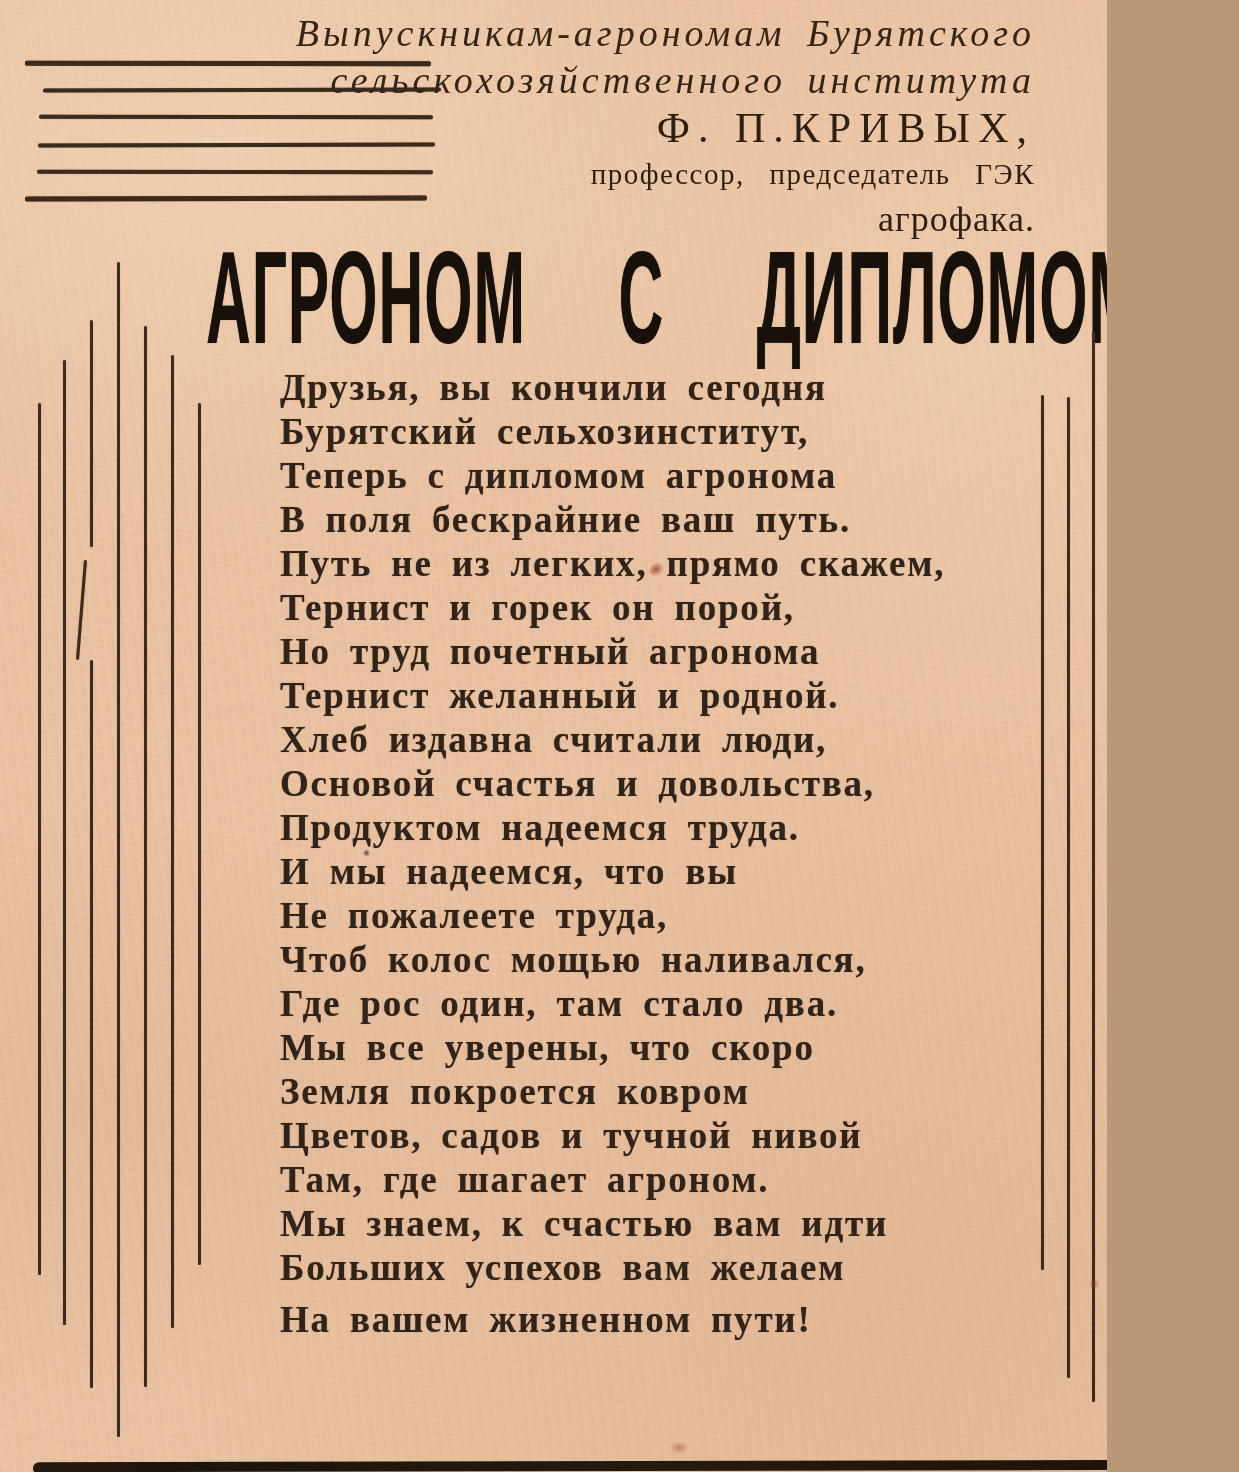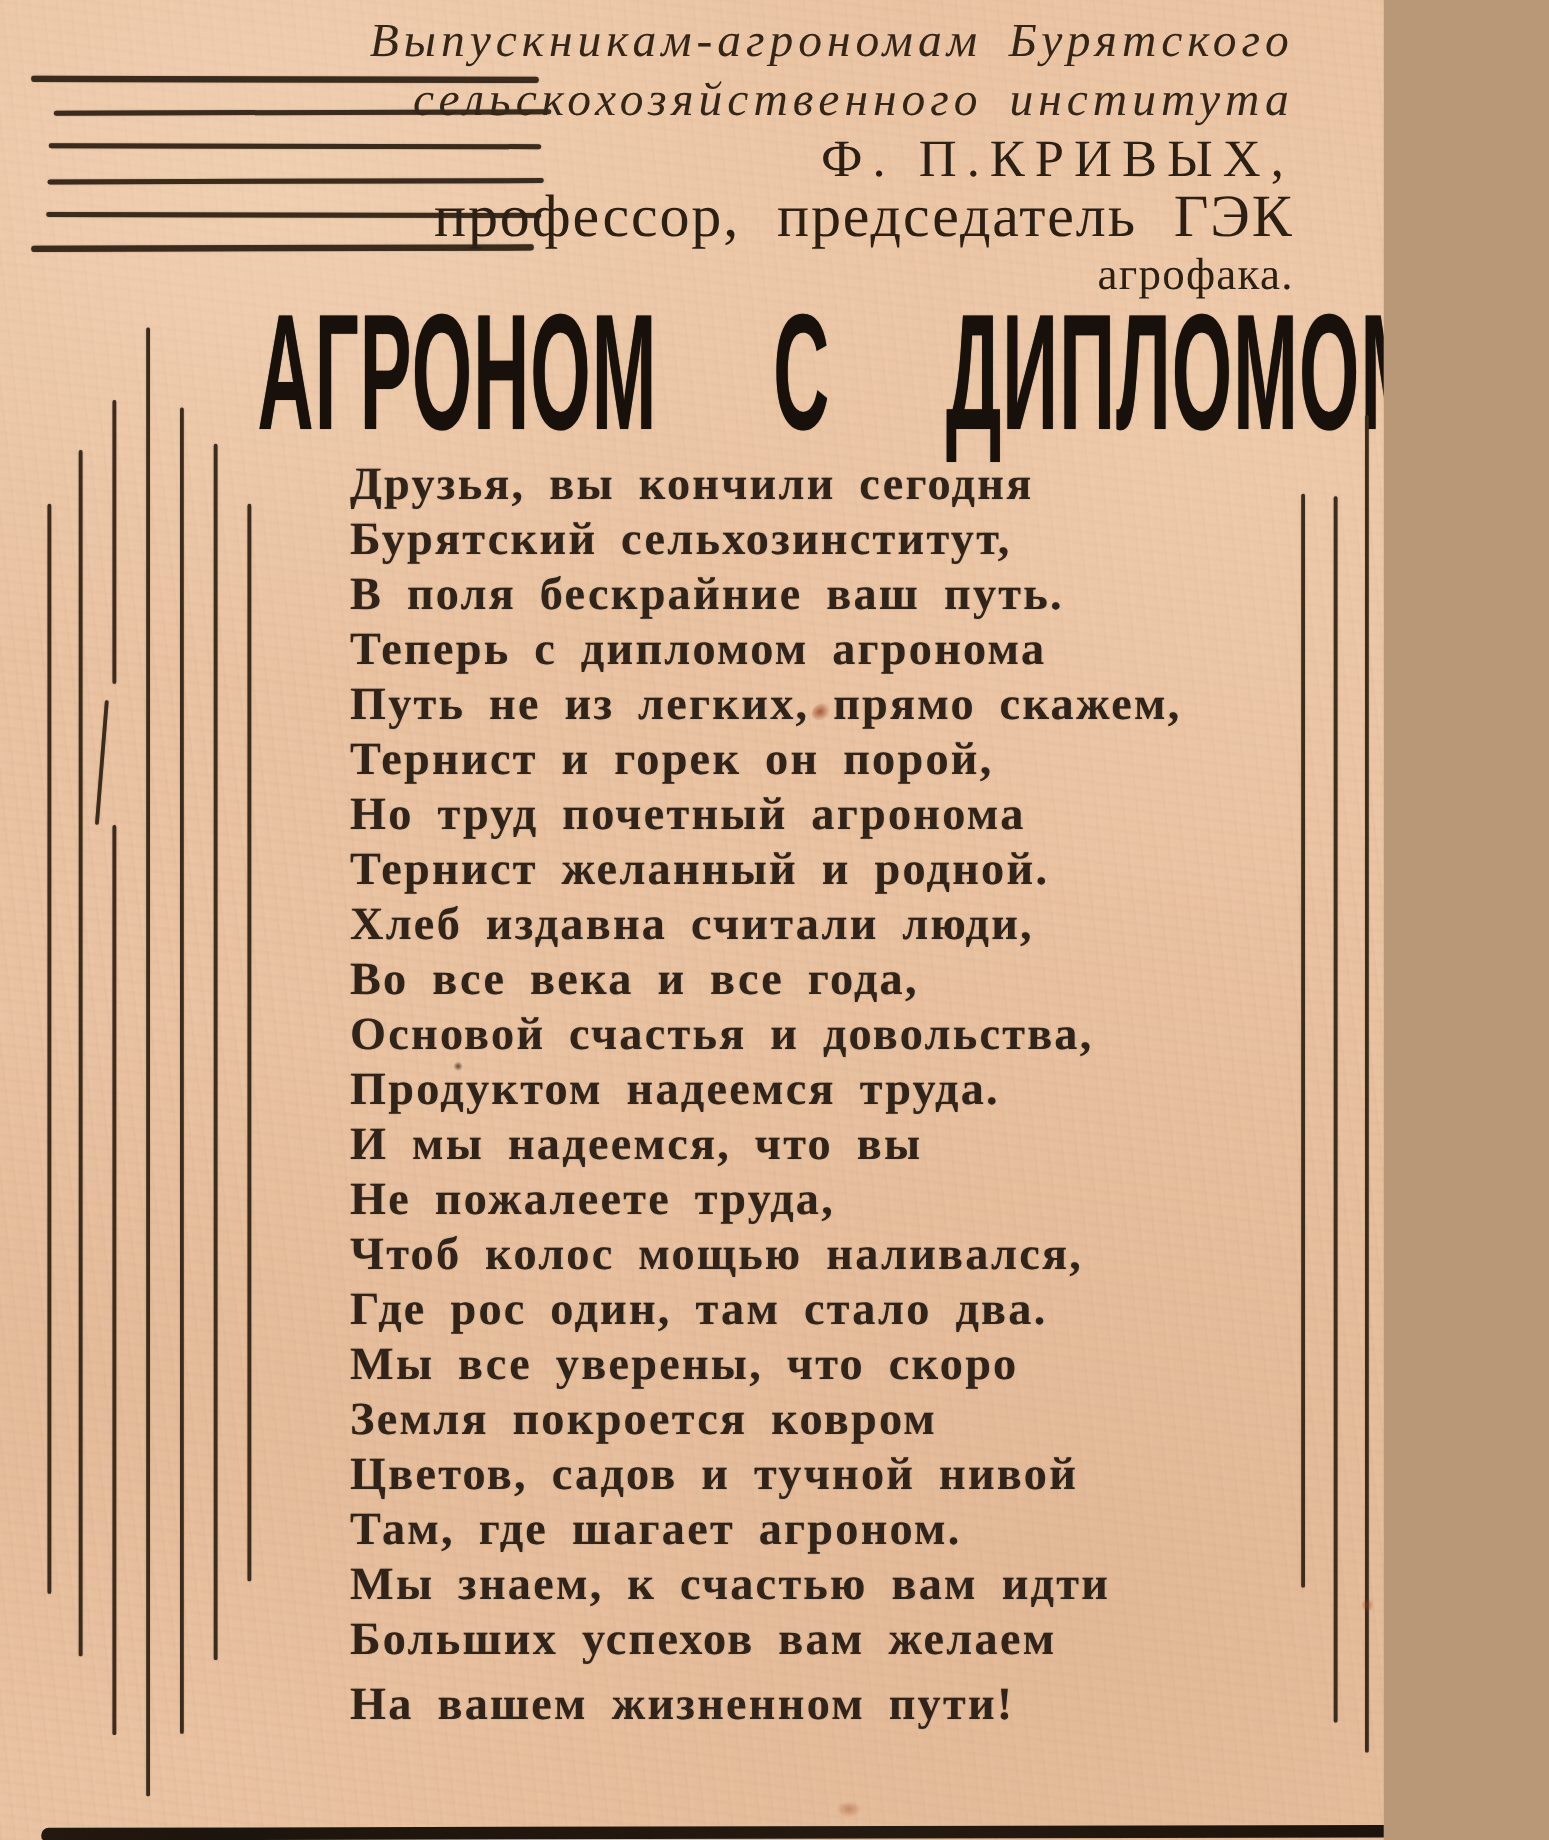--- a/index.html
+++ b/index.html
@@ -21,21 +21,21 @@
   
   .hrule{position:absolute;background:#3a2b1d;border-radius:2px;box-shadow:0 0 1px rgba(58,43,29,.6);}
   .vrule{position:absolute;width:3px;background:#3b2c1e;border-radius:2px;box-shadow:0 0 1px rgba(59,44,30,.5);}
   
   .dedication{
     position:absolute;top:10px;right:72px;width:760px;
     text-align:right;white-space:nowrap;color:#332619;
   }
   .ded-italic{font-style:italic;font-size:38px;line-height:47px;letter-spacing:4px;word-spacing:8px;}
   .ded-author{font-size:42px;line-height:46px;letter-spacing:8px;color:#2c2014;margin-top:1px;}
-  .ded-prof{font-size:48px;line-height:46px;letter-spacing:1.5px;word-spacing:16px;color:#2c2014;}
+  .ded-prof{font-size:29px;line-height:46px;letter-spacing:1.5px;word-spacing:16px;color:#2c2014;}
   .ded-agro{font-size:36px;line-height:44px;letter-spacing:1px;color:#2c2014;}
   
   .title{
     position:absolute;left:206px;top:250px;
     font-family:"Liberation Sans","DejaVu Sans",sans-serif;
     font-weight:bold;font-size:132px;line-height:96px;
     letter-spacing:2px;word-spacing:158px;white-space:nowrap;
     transform:scaleX(0.47);transform-origin:0 0;
     color:#17100b;
     text-shadow:0 0 1px rgba(23,16,11,.65);
@@ -87,28 +87,27 @@
     <div class="ded-author">Ф. П.КРИВЫХ,</div>
     <div class="ded-prof">профессор, председатель ГЭК</div>
     <div class="ded-agro">агрофака.</div>
   </div>
 
   <h1 class="title" style="margin:0;">АГРОНОМ С ДИПЛОМОМ</h1>
 
   <div class="poem">
     <div class="poem-line">Друзья, вы кончили сегодня</div>
     <div class="poem-line">Бурятский сельхозинститут,</div>
+    <div class="poem-line">Теперь с дипломом агронома</div>
     <div class="poem-line">В поля бескрайние ваш путь.</div>
-    <div class="poem-line">Теперь с дипломом агронома</div>
     <div class="poem-line">Путь не из легких, прямо скажем,</div>
     <div class="poem-line">Тернист и горек он порой,</div>
     <div class="poem-line">Но труд почетный агронома</div>
     <div class="poem-line">Тернист желанный и родной.</div>
     <div class="poem-line">Хлеб издавна считали люди,</div>
-    <div class="poem-line">Во все века и все года,</div>
     <div class="poem-line">Основой счастья и довольства,</div>
     <div class="poem-line">Продуктом надеемся труда.</div>
     <div class="poem-line">И мы надеемся, что вы</div>
     <div class="poem-line">Не пожалеете труда,</div>
     <div class="poem-line">Чтоб колос мощью наливался,</div>
     <div class="poem-line">Где рос один, там стало два.</div>
     <div class="poem-line">Мы все уверены, что скоро</div>
     <div class="poem-line">Земля покроется ковром</div>
     <div class="poem-line">Цветов, садов и тучной нивой</div>
     <div class="poem-line">Там, где шагает агроном.</div>

